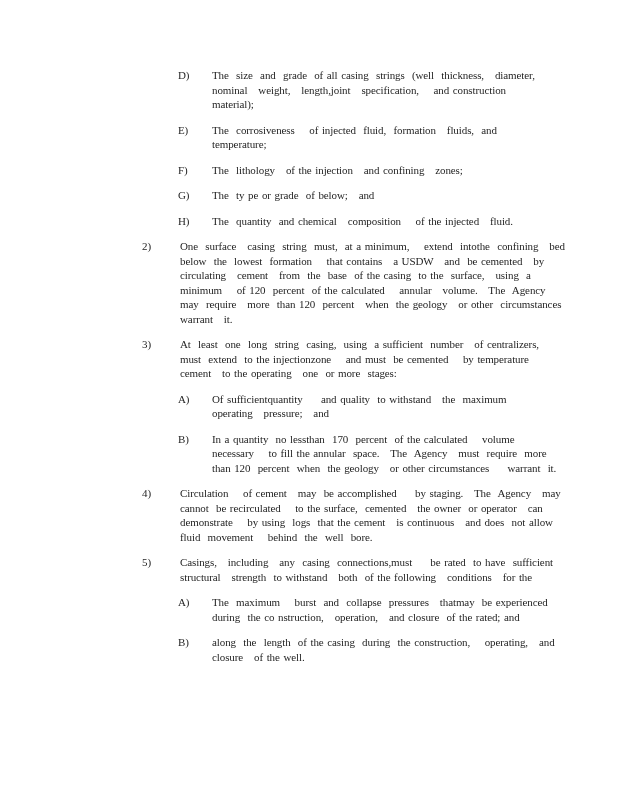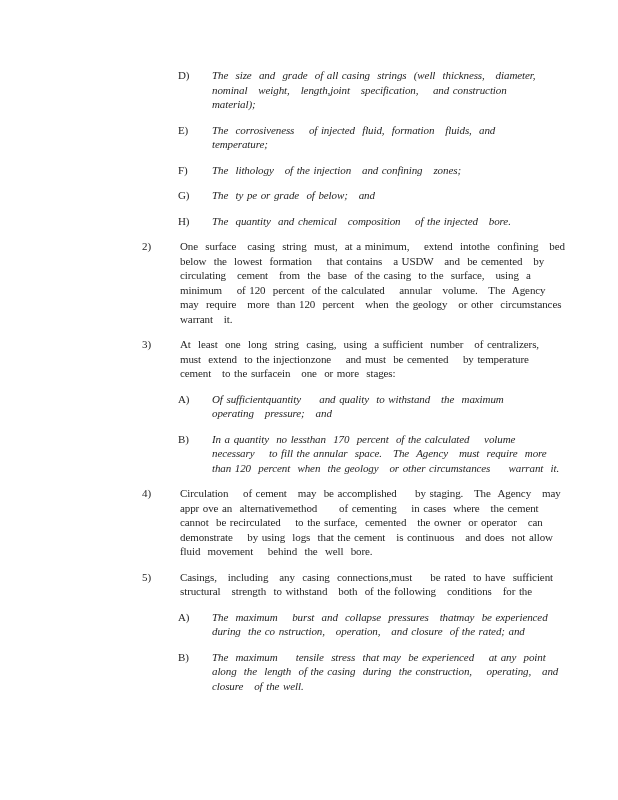--- a/index.html
+++ b/index.html
@@ -30,21 +30,21 @@
     display: flex;
     align-items: flex-start;
     margin-bottom: 11px;
   }
   .row.number { padding-left: 142px; }
   .row.letter { padding-left: 178px; }
   .label { flex: 0 0 auto; white-space: pre; }
   .row.number .label { width: 38px; }
   .row.letter .label { width: 34px; }
   .row.number .text { width: 368px; }
-  .row.letter .text { width: 336px; font-style: italic; }
+  .row.letter .text { width: 336px; }
   .text { flex: 0 0 auto; }
   .line { white-space: pre; }
 </style>
 </head>
 <body>
 
 <div class="page">
   <div class="doc" id="doc">
       <div class="row letter">
         <span class="label">D)</span>
@@ -69,40 +69,40 @@
       </div>
       <div class="row letter">
         <span class="label">G)</span>
         <div class="text">
           <div class="line">The  ty pe or grade  of below;   and</div>
         </div>
       </div>
       <div class="row letter">
         <span class="label">H)</span>
         <div class="text">
-          <div class="line">The  quantity  and chemical   composition    of the injected   bore.</div>
+          <div class="line">The  quantity  and chemical   composition    of the injected   fluid.</div>
         </div>
       </div>
       <div class="row number">
         <span class="label">2)</span>
         <div class="text">
           <div class="line">One  surface   casing  string  must,  at a minimum,    extend  intothe  confining   bed</div>
           <div class="line">below  the  lowest  formation    that contains   a USDW   and  be cemented   by</div>
           <div class="line">circulating   cement   from  the  base  of the casing  to the  surface,   using  a</div>
           <div class="line">minimum    of 120  percent  of the calculated    annular   volume.   The  Agency</div>
           <div class="line">may  require   more  than 120  percent   when  the geology   or other  circumstances</div>
           <div class="line">warrant   it.</div>
         </div>
       </div>
       <div class="row number">
         <span class="label">3)</span>
         <div class="text">
           <div class="line">At  least  one  long  string  casing,  using  a sufficient  number   of centralizers,</div>
           <div class="line">must  extend  to the injectionzone    and must  be cemented    by temperature</div>
-          <div class="line">cement   to the surfacein   one  or more  stages:</div>
+          <div class="line">cement   to the operating   one  or more  stages:</div>
         </div>
       </div>
       <div class="row letter">
         <span class="label">A)</span>
         <div class="text">
           <div class="line">Of sufficientquantity     and quality  to withstand   the  maximum</div>
           <div class="line">operating   pressure;   and</div>
         </div>
       </div>
       <div class="row letter">
@@ -110,21 +110,20 @@
         <div class="text">
           <div class="line">In a quantity  no lessthan  170  percent  of the calculated    volume</div>
           <div class="line">necessary    to fill the annular  space.   The  Agency   must  require  more</div>
           <div class="line">than 120  percent  when  the geology   or other circumstances     warrant  it.</div>
         </div>
       </div>
       <div class="row number">
         <span class="label">4)</span>
         <div class="text">
           <div class="line">Circulation    of cement   may  be accomplished     by staging.   The  Agency   may</div>
-          <div class="line">appr ove an  alternativemethod      of cementing    in cases  where   the cement</div>
           <div class="line">cannot  be recirculated    to the surface,  cemented   the owner  or operator   can</div>
           <div class="line">demonstrate    by using  logs  that the cement   is continuous   and does  not allow</div>
           <div class="line">fluid  movement    behind  the  well  bore.</div>
         </div>
       </div>
       <div class="row number">
         <span class="label">5)</span>
         <div class="text">
           <div class="line">Casings,   including   any  casing  connections,must     be rated  to have  sufficient</div>
           <div class="line">structural   strength  to withstand   both  of the following   conditions   for the</div>
@@ -133,19 +132,18 @@
       <div class="row letter">
         <span class="label">A)</span>
         <div class="text">
           <div class="line">The  maximum    burst  and  collapse  pressures   thatmay  be experienced</div>
           <div class="line">during  the co nstruction,   operation,   and closure  of the rated; and</div>
         </div>
       </div>
       <div class="row letter">
         <span class="label">B)</span>
         <div class="text">
-          <div class="line">The  maximum     tensile  stress  that may  be experienced    at any  point</div>
           <div class="line">along  the  length  of the casing  during  the construction,    operating,   and</div>
           <div class="line">closure   of the well.</div>
         </div>
       </div>
     </div>
 </div>
 
 </body></html>

